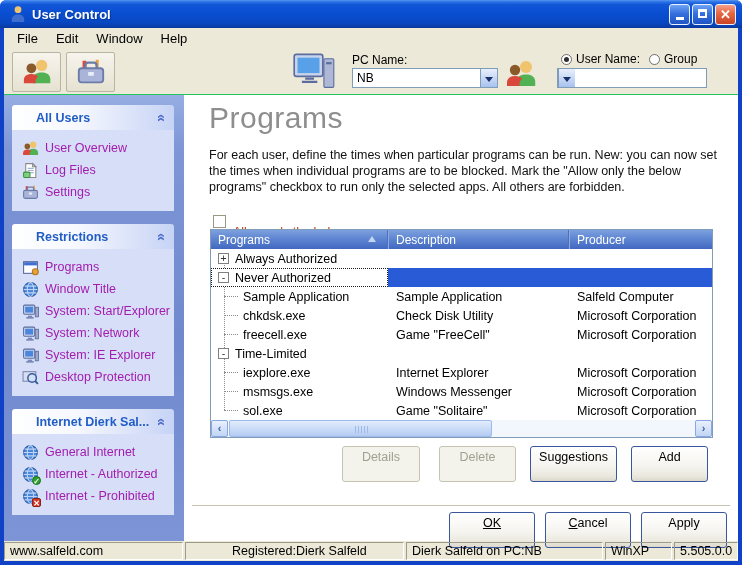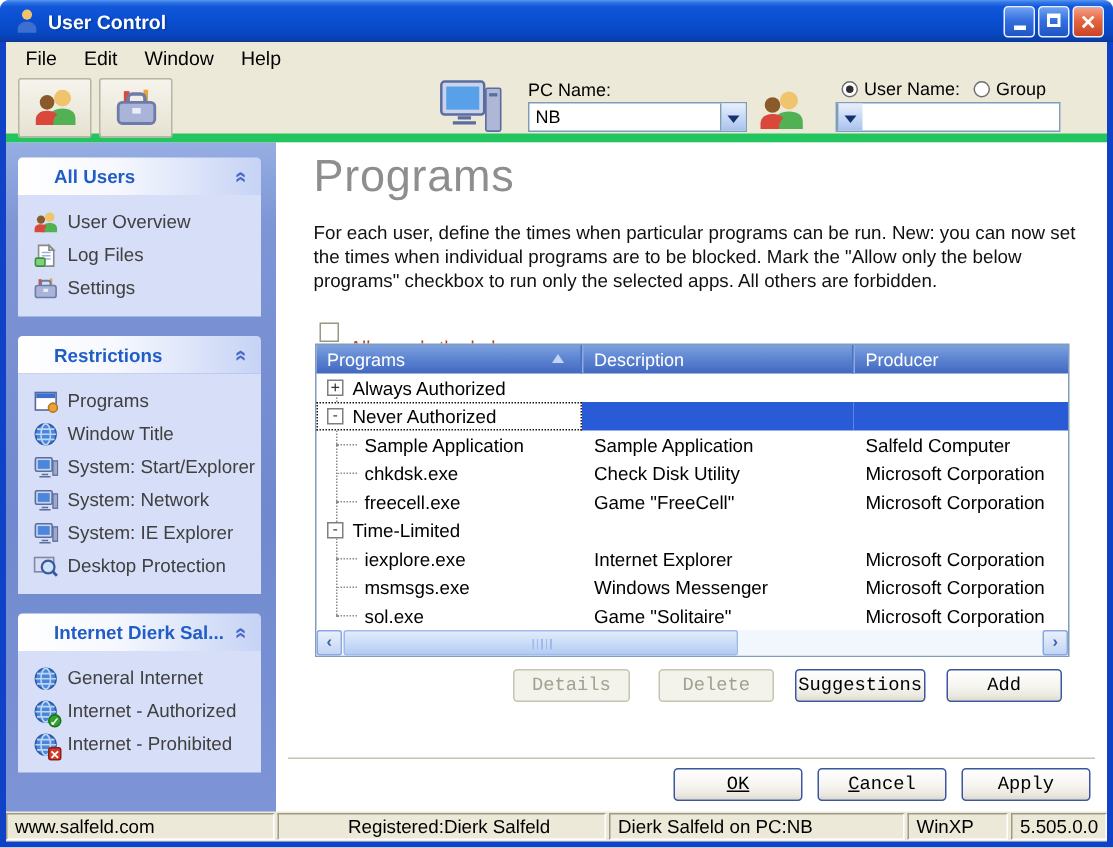--- a/index.html
+++ b/index.html
@@ -23,21 +23,21 @@
   .tb-btn.close { background:linear-gradient(180deg,#F4A08C 0%,#E4663F 45%,#C94426 100%); font-size:13px; }
   .tb-btn.min span { display:block; width:8px; height:3px; background:#fff; margin:12px auto 0; }
   .tb-btn.max span { display:block; width:9px; height:9px; border:2px solid #fff; border-top-width:3px; margin:4px auto 0; }
 
   
   .frame { position:absolute; left:4px; top:28px; width:734px; height:533px; background:#ECE9D8; }
 
   .menubar { position:absolute; left:0; top:0; width:734px; height:20px; display:flex; align-items:center; padding-left:4px; }
   .menu-item { padding:2px 9px; color:#000; }
 
-  .toolbar { position:absolute; left:0; top:20px; width:734px; height:47px; border-bottom:6px solid #22c55e; }
+  .toolbar { position:absolute; left:0; top:20px; width:734px; height:47px; border-bottom:1px solid #22c55e; }
   .tool-btn { position:absolute; top:4px; width:49px; height:40px; border:1px solid #B9B5A4; border-radius:2px;
     background:linear-gradient(180deg,#F6F4EC,#E6E2D2); display:flex; align-items:center; justify-content:center; }
   .tool-btn svg { width:30px; height:30px; }
   .pc-icon { position:absolute; left:288px; top:4px; width:44px; height:40px; }
   .lbl { position:absolute; font-size:12px; color:#000; }
   .combo { position:absolute; height:20px; background:#fff; border:1px solid #7F9DB9; display:flex; }
   .combo .val { flex:1; padding:2px 4px; font-size:12px; white-space:nowrap; overflow:hidden; }
   .combo .arrow { width:17px; border-left:1px solid #7F9DB9;
     background:linear-gradient(180deg,#E8EFFC 0%,#C8D9F5 50%,#A8C2EE 100%); position:relative; }
   .combo .arrow::after { content:""; position:absolute; left:4px; top:8px; border:4px solid transparent; border-top:5px solid #17316E; }
@@ -55,21 +55,21 @@
   .panel { width:162px; margin-bottom:13px; }
   .panel-header { height:25px; border-radius:3px 3px 0 0;
     background:linear-gradient(90deg,#FFFFFF 0%,#F6F8FE 40%,#C6D3F5 100%);
     display:flex; align-items:center; padding:0 8px 0 24px; }
   .panel-header .pt { color:#215DC6; font-weight:bold; font-size:12.5px; white-space:nowrap; overflow:hidden; }
   .chevron { margin-left:auto; color:#4A69C9; font-weight:bold; font-size:14px; transform:rotate(90deg); line-height:1; }
   .panel-body { background:#D6DFF7; padding:7px 4px 8px 10px; }
   .side-item { display:flex; align-items:center; gap:6px; height:22px; cursor:pointer; }
   .side-item .ic { width:17px; height:17px; flex:0 0 17px; position:relative; }
   .side-item .ic svg { width:17px; height:17px; }
-  .side-item .sl { color:#404040; font-size:12.5px; white-space:nowrap; }
+  .side-item .sl { color:#a21caf; font-size:12.5px; white-space:nowrap; }
   .badge { position:absolute; right:-2px; bottom:-2px; width:9px; height:9px; border-radius:50%;
     color:#fff; font-size:8px; line-height:9px; text-align:center; font-weight:bold; }
   .badge.ok { background:#2FA12F; border:1px solid #1B701B; }
   .badge.no { background:#D23A2A; border:1px solid #8F1F14; border-radius:2px; }
 
   
   .main { position:relative; width:554px; height:446px; background:#fff; }
   .page-title { position:absolute; left:25px; top:6px; font-size:30px; color:#8E8E8E; letter-spacing:.5px; }
   .page-desc { position:absolute; left:25px; top:52px; width:520px; font-size:12.5px; color:#111; line-height:16px; }
   .chk-row { position:absolute; left:29px; top:109px; display:flex; align-items:center; gap:7px; }
@@ -104,23 +104,23 @@
     background:linear-gradient(180deg,#E9F0FC,#C2D5F5); color:#3B5FA0; font-weight:bold;
     font-size:11px; line-height:15px; text-align:center; }
   .sb-track { flex:1; position:relative; }
   .sb-thumb { position:absolute; left:1px; top:0; width:263px; height:17px; border:1px solid #9EBAEB; border-radius:2px;
     background:linear-gradient(180deg,#E2ECFB 0%,#C6D9F7 60%,#B4CBF2 100%); }
   .sb-grip { position:absolute; left:50%; top:5px; width:13px; height:7px; margin-left:-6px;
     background:repeating-linear-gradient(90deg,#9FB9E8 0 1px,transparent 1px 3px); }
   .sb-btn.right { margin-left:auto; }
 
   
-  .xp-btn { position:absolute; height:22px; border:1px solid #39569E; border-radius:3px;
+  .xp-btn { position:absolute; height:36px; border:1px solid #39569E; border-radius:3px;
     background:linear-gradient(180deg,#FFFFFF 0%,#F5F4EF 55%,#EAE8DE 85%,#DCD9CB 100%);
-    font-family:Liberation Mono, monospace; font-size:12.5px; color:#000; text-align:center; line-height:20px; }
+    font-family:Liberation Sans, sans-serif; font-size:12.5px; color:#000; text-align:center; line-height:20px; }
   .xp-btn.disabled { border-color:#C6C3B3; color:#A2A091; background:#F4F3EB; }
   .btn-details { left:158px; top:351px; width:78px; }
   .btn-delete  { left:255px; top:351px; width:77px; }
   .btn-sugg    { left:346px; top:351px; width:87px; }
   .btn-add     { left:447px; top:351px; width:77px; }
   .divider { position:absolute; left:8px; top:410px; width:538px; height:2px;
     border-top:1px solid #C5C2B2; border-bottom:1px solid #FFFFFF; }
   .btn-ok     { left:265px; top:417px; width:86px; text-decoration:underline; }
   .btn-cancel { left:361px; top:417px; width:86px; }
   .btn-apply  { left:457px; top:417px; width:86px; }

